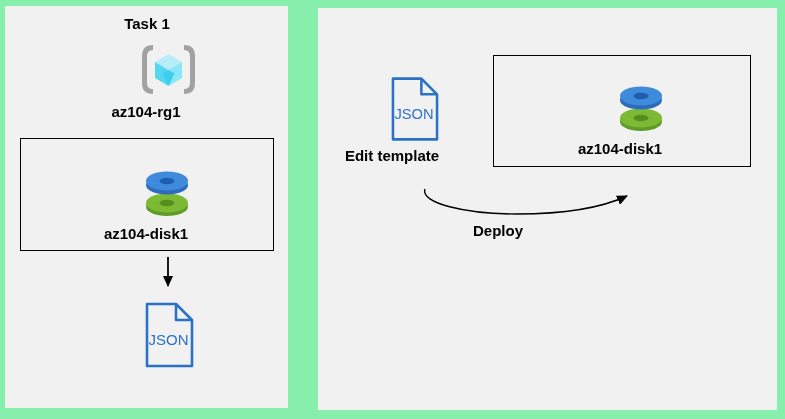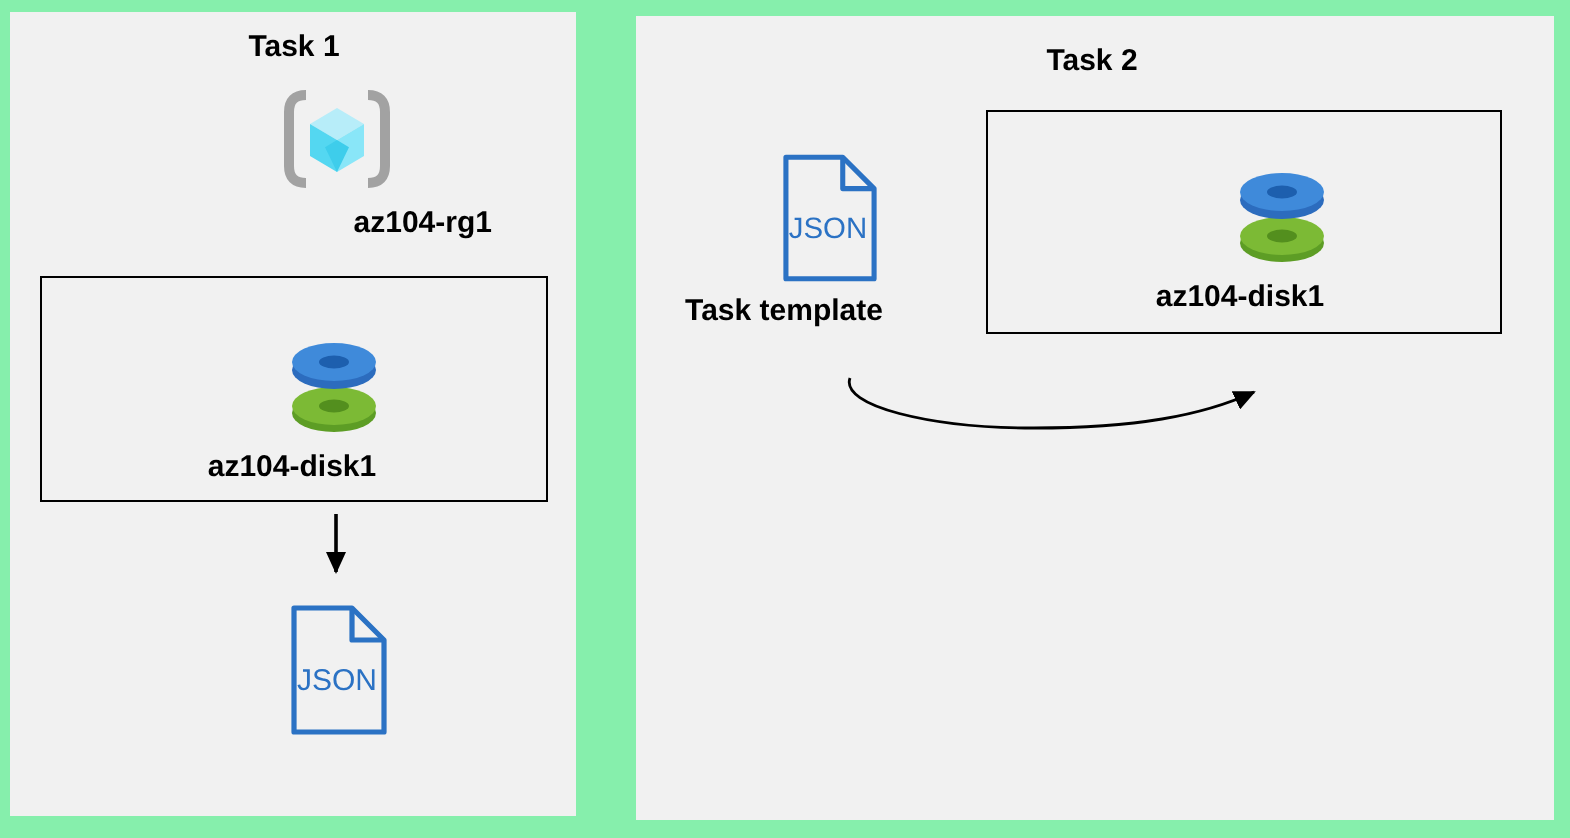--- a/index.html
+++ b/index.html
@@ -34,21 +34,21 @@
     <svg width="57" height="51" viewBox="0 0 57 51">
       <path d="M13,3.5 Q4.5,3.5 4.5,12 L4.5,39 Q4.5,47.5 13,47.5" fill="none" stroke="#a2a2a2" stroke-width="5"></path>
       <path d="M44,3.5 Q52.5,3.5 52.5,12 L52.5,39 Q52.5,47.5 44,47.5" fill="none" stroke="#a2a2a2" stroke-width="5"></path>
       <polygon points="28.5,10 42,18 28.5,26 15,18" fill="#b7edf9"></polygon>
       <polygon points="15,18 28.5,26 28.5,42 15,34" fill="#54d7f1"></polygon>
       <polygon points="42,18 28.5,26 28.5,42 42,34" fill="#89e6f8"></polygon>
       <polygon points="28.5,26 34.5,29.6 28.5,42 22.5,29.6" fill="#3ecdeb"></polygon>
     </svg>
   </div>
 
-  <div class="lbl" style="left:46px;top:104px;text-align:right;">az104-rg1</div>
+  <div class="lbl" style="left:46px;top:104px;">az104-rg1</div>
 
   <div class="outline-box box-task1"></div>
 
   <div class="icon" style="left:121px;top:170px;">
     <svg width="48" height="48" viewBox="0 0 48 48">
       <ellipse cx="24" cy="36.5" rx="21" ry="9.5" fill="#5d9d25"></ellipse>
       <ellipse cx="24" cy="33" rx="21" ry="9.5" fill="#7cba35"></ellipse>
       <ellipse cx="24" cy="33" rx="7.5" ry="3.2" fill="#538f1e"></ellipse>
       <ellipse cx="24" cy="15" rx="21" ry="9.5" fill="#2c6cbe"></ellipse>
       <ellipse cx="24" cy="11" rx="21" ry="9.5" fill="#3f8ada"></ellipse>
@@ -73,21 +73,20 @@
     <svg width="49" height="66" viewBox="0 0 49 66">
       <path d="M2,2 L31,2 L47,18 L47,64 L2,64 Z" fill="none" stroke="#2b72c4" stroke-width="2.6" stroke-linejoin="round"></path>
       <path d="M31,2 L31,18 L47,18" fill="none" stroke="#2b72c4" stroke-width="2.6" stroke-linejoin="round"></path>
       <text class="json-text" x="23.5" y="43" text-anchor="middle">JSON</text>
     </svg>
   </div>
 
 
   <div class="panel panel-task2"></div>
 
-  <div class="lbl" style="left:446px;top:23px;">Task 2</div>
 
   <div class="outline-box box-task2"></div>
 
   <div class="icon" style="left:595px;top:85px;">
     <svg width="48" height="48" viewBox="0 0 48 48">
       <ellipse cx="24" cy="36.5" rx="21" ry="9.5" fill="#5d9d25"></ellipse>
       <ellipse cx="24" cy="33" rx="21" ry="9.5" fill="#7cba35"></ellipse>
       <ellipse cx="24" cy="33" rx="7.5" ry="3.2" fill="#538f1e"></ellipse>
       <ellipse cx="24" cy="15" rx="21" ry="9.5" fill="#2c6cbe"></ellipse>
       <ellipse cx="24" cy="11" rx="21" ry="9.5" fill="#3f8ada"></ellipse>
@@ -98,27 +97,28 @@
   <div class="lbl" style="left:520px;top:141px;">az104-disk1</div>
 
   <div class="icon" style="left:369px;top:76px;">
     <svg width="48" height="66" viewBox="0 0 49 66">
       <path d="M2,2 L31,2 L47,18 L47,64 L2,64 Z" fill="none" stroke="#2b72c4" stroke-width="2.6" stroke-linejoin="round"></path>
       <path d="M31,2 L31,18 L47,18" fill="none" stroke="#2b72c4" stroke-width="2.6" stroke-linejoin="round"></path>
       <text class="json-text" x="23.5" y="43" text-anchor="middle">JSON</text>
     </svg>
   </div>
 
-  <div class="lbl" style="left:292px;top:148px;">Task template</div>
+  <div class="lbl" style="left:292px;top:148px;">Edit template</div>
 
   <div class="icon" style="left:393px;top:180px;">
     <svg width="230" height="45" viewBox="0 0 230 45">
       <defs>
         <marker id="ah2" markerUnits="userSpaceOnUse" markerWidth="12" markerHeight="10" refX="10" refY="5" orient="auto">
           <path d="M0,0 L11,5 L0,10 Z" fill="#000000"></path>
         </marker>
       </defs>
       <path d="M10,9 C5,23 50,34 102,34 C152,34 186,28 212,16" fill="none" stroke="#000000" stroke-width="1.4" marker-end="url(#ah2)"></path>
     </svg>
   </div>
 
+  <div class="lbl" style="left:398px;top:223px;">Deploy</div>
 
 </div>
 
 </body></html>

